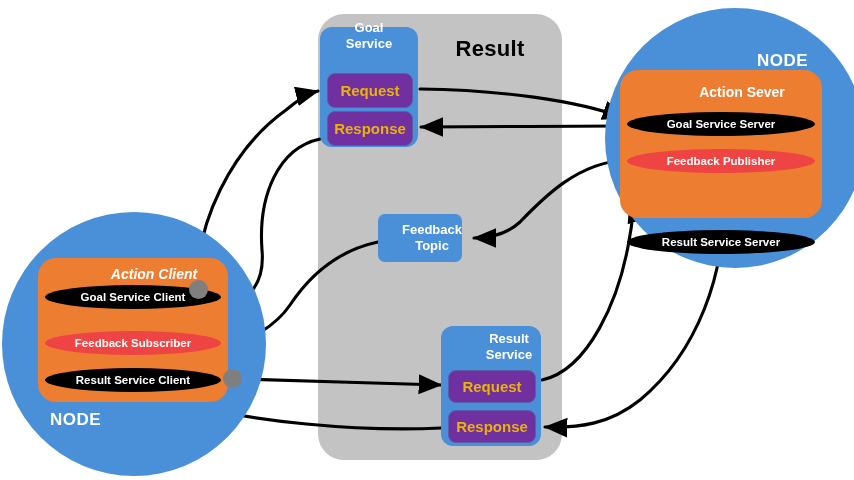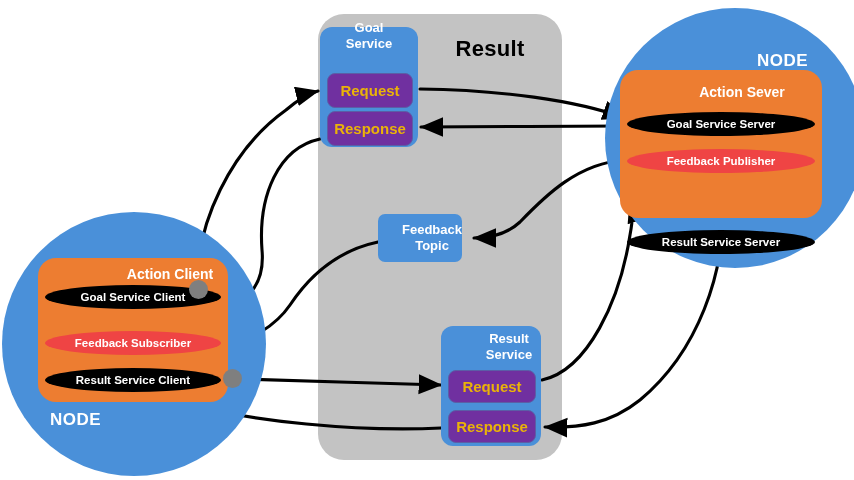--- a/index.html
+++ b/index.html
@@ -170,21 +170,21 @@
   <div class="svc-box" style="left:441px;top:326px;width:100px;height:120px;"></div>
   <div class="svc-title" style="left:441px;top:331px;width:100px;margin-left:18px;">
     <span>Result</span><br>
     <span>Service</span>
   </div>
   <div class="purple" style="left:448px;top:370px;width:86px;height:31px;">Request</div>
   <div class="purple" style="left:448px;top:410px;width:86px;height:31px;">Response</div>
 
   <div class="node-circle" style="left:2px;top:212px;width:264px;height:264px;"></div>
   <div class="orange-panel" style="left:38px;top:258px;width:190px;height:144px;"></div>
-  <div class="orange-title" style="left:54px;top:266px;width:190px;">Action Client</div>
+  <div class="orange-title" style="left:38px;top:266px;width:190px;font-style:italic;">Action Client</div>
 
   <div class="pill yellow" style="left:45px;top:285px;width:176px;height:24px;">Goal Service Client</div>
   <div class="pill green" style="left:45px;top:331px;width:176px;height:24px;">Feedback Subscriber</div>
   <div class="pill yellow" style="left:45px;top:368px;width:176px;height:24px;">Result Service Client</div>
 
   <div class="node-label" style="left:50px;top:410px;">NODE</div>
 
   <div class="dot" style="left:189px;top:280px;width:19px;height:19px;"></div>
   <div class="dot" style="left:223px;top:369px;width:19px;height:19px;"></div>
 

